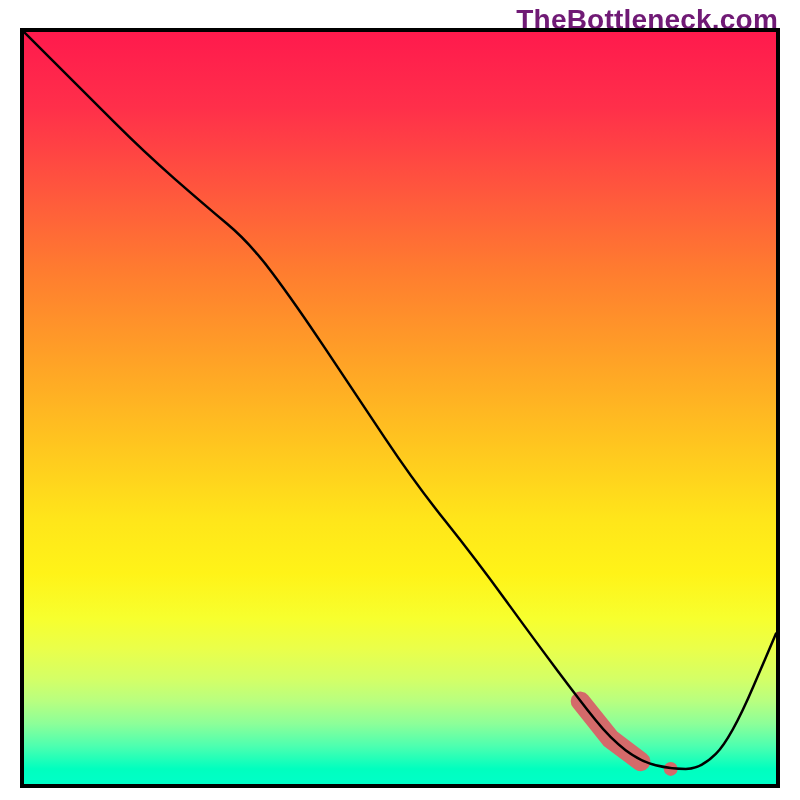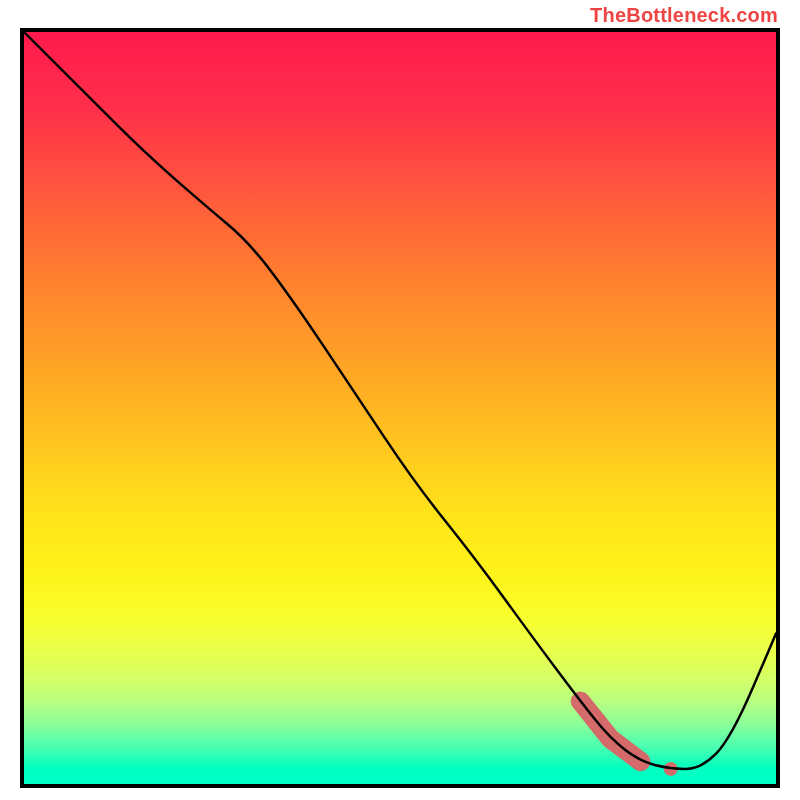--- a/index.html
+++ b/index.html
@@ -41,22 +41,22 @@
       #8cff99 92%,
       #4cffb0 95%,
       #00ffbf 98%,
       #00ffc8 100%
     );
   }
   .watermark {
     position: absolute;
     right: 22px;
     top: 4px;
-    color: #ef4444;
-    font-size: 20px;
+    color: #701a75;
+    font-size: 28px;
     font-weight: 600;
     letter-spacing: 0.2px;
     font-family: Arial, Helvetica, sans-serif;
   }
   svg.curve {
     position: absolute;
     inset: 0;
   }
 </style>
 </head>

